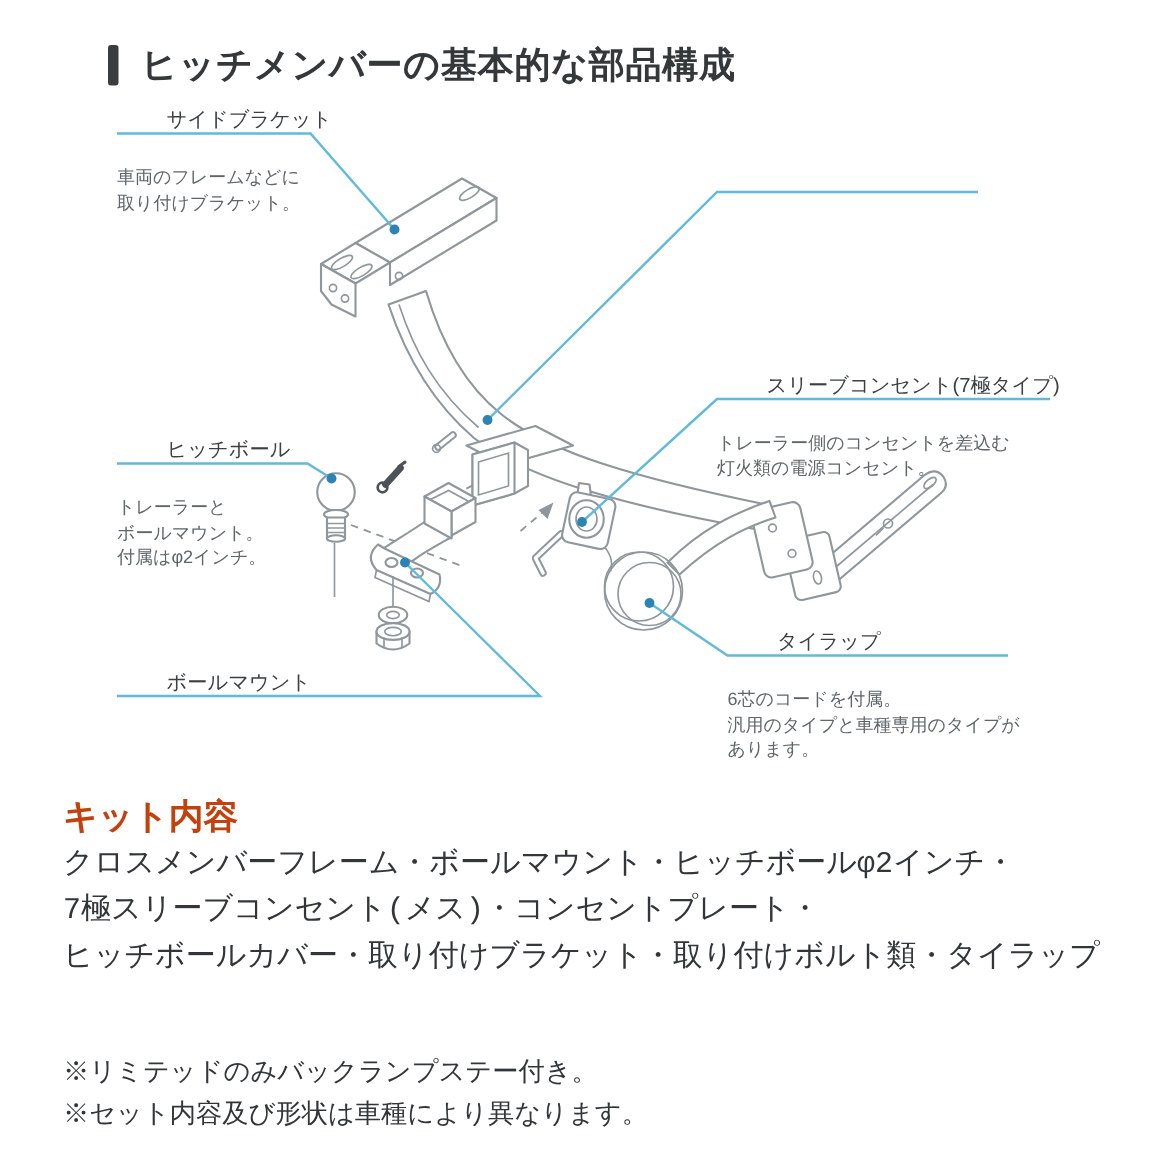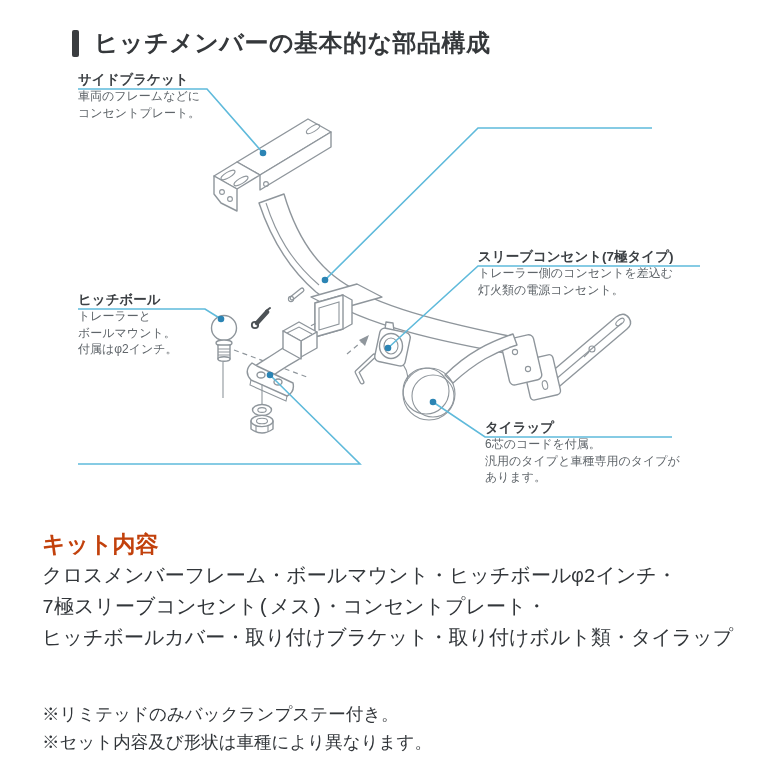--- a/index.html
+++ b/index.html
@@ -13,22 +13,22 @@
   .title{position:absolute;left:94px;top:27px;font-size:24px;font-weight:bold;color:#35383B;letter-spacing:.5px;white-space:nowrap;}
   svg.diagram{position:absolute;left:0;top:0;}
   .part{fill:#fff;stroke:var(--drawing-line);stroke-width:1.4;stroke-linejoin:round;}
   .pline{fill:none;stroke:var(--drawing-line);stroke-width:1.1;}
   .dash{fill:none;stroke:var(--drawing-line);stroke-width:1.2;stroke-dasharray:5 4;}
   .tubeo{fill:none;stroke:var(--drawing-line);stroke-width:5;stroke-linecap:round;stroke-linejoin:round;}
   .tubei{fill:none;stroke:#fff;stroke-width:2.4;stroke-linecap:round;stroke-linejoin:round;}
   .leader{fill:none;stroke:var(--accent);stroke-width:1.6;}
   .leader-dot{fill:var(--leader-dot);stroke:none;}
   .plabel{position:absolute;white-space:nowrap;}
-  .plabel-title{font-size:13.5px;line-height:15px;font-weight:bold;color:#3C4044;}
-  .plabel-desc{margin-top:1px;font-size:12px;line-height:16.5px;color:var(--text-muted);}
+  .plabel-title{font-size:13.5px;line-height:15px;font-weight:normal;color:#3C4044;margin-left:33px;}
+  .plabel-desc{margin-top:23px;font-size:12px;line-height:16.5px;color:var(--text-muted);}
   .kit-heading{position:absolute;left:42px;top:529px;font-size:23px;font-weight:bold;color:#c2410c;white-space:nowrap;}
   .kit-lines{position:absolute;left:42px;top:561px;font-size:20px;line-height:31px;color:var(--text-dark);white-space:nowrap;font-family:Liberation Mono, monospace;}
   .notes{position:absolute;left:42px;top:700px;font-size:17.5px;line-height:28px;color:var(--text-dark);white-space:nowrap;}
 </style>
 </head>
 <body>
 
 <div class="page">
 
   <div class="titlebar"></div>
@@ -159,21 +159,21 @@
       <circle class="leader-dot" cx="221" cy="319" r="3.3"></circle>
       <circle class="leader-dot" cx="433" cy="402" r="3.3"></circle>
       <circle class="leader-dot" cx="270" cy="375" r="3.3"></circle>
     </g>
   </svg>
 
   <div class="plabel" style="left:78px;top:72px">
     <div class="plabel-title">サイドブラケット</div>
     <div class="plabel-desc">
       <div>車両のフレームなどに</div>
-      <div>コンセントプレート。</div>
+      <div>取り付けブラケット。</div>
     </div>
   </div>
 
 
   <div class="plabel" style="left:478px;top:249px">
     <div class="plabel-title">スリーブコンセント(7極タイプ)</div>
     <div class="plabel-desc">
       <div>トレーラー側のコンセントを差込む</div>
       <div>灯火類の電源コンセント。</div>
     </div>
@@ -191,20 +191,21 @@
   <div class="plabel" style="left:485px;top:420px">
     <div class="plabel-title">タイラップ</div>
     <div class="plabel-desc">
       <div>6芯のコードを付属。</div>
       <div>汎用のタイプと車種専用のタイプが</div>
       <div>あります。</div>
     </div>
   </div>
 
   <div class="plabel" style="left:78px;top:447px">
+    <div class="plabel-title">ボールマウント</div>
   </div>
 
   <div class="kit-heading">キット内容</div>
   <div class="kit-lines">
     <div>クロスメンバーフレーム・ボールマウント・ヒッチボールφ2インチ・</div>
     <div>7極スリーブコンセント(メス)・コンセントプレート・</div>
     <div>ヒッチボールカバー・取り付けブラケット・取り付けボルト類・タイラップ</div>
   </div>
 
   <div class="notes">

